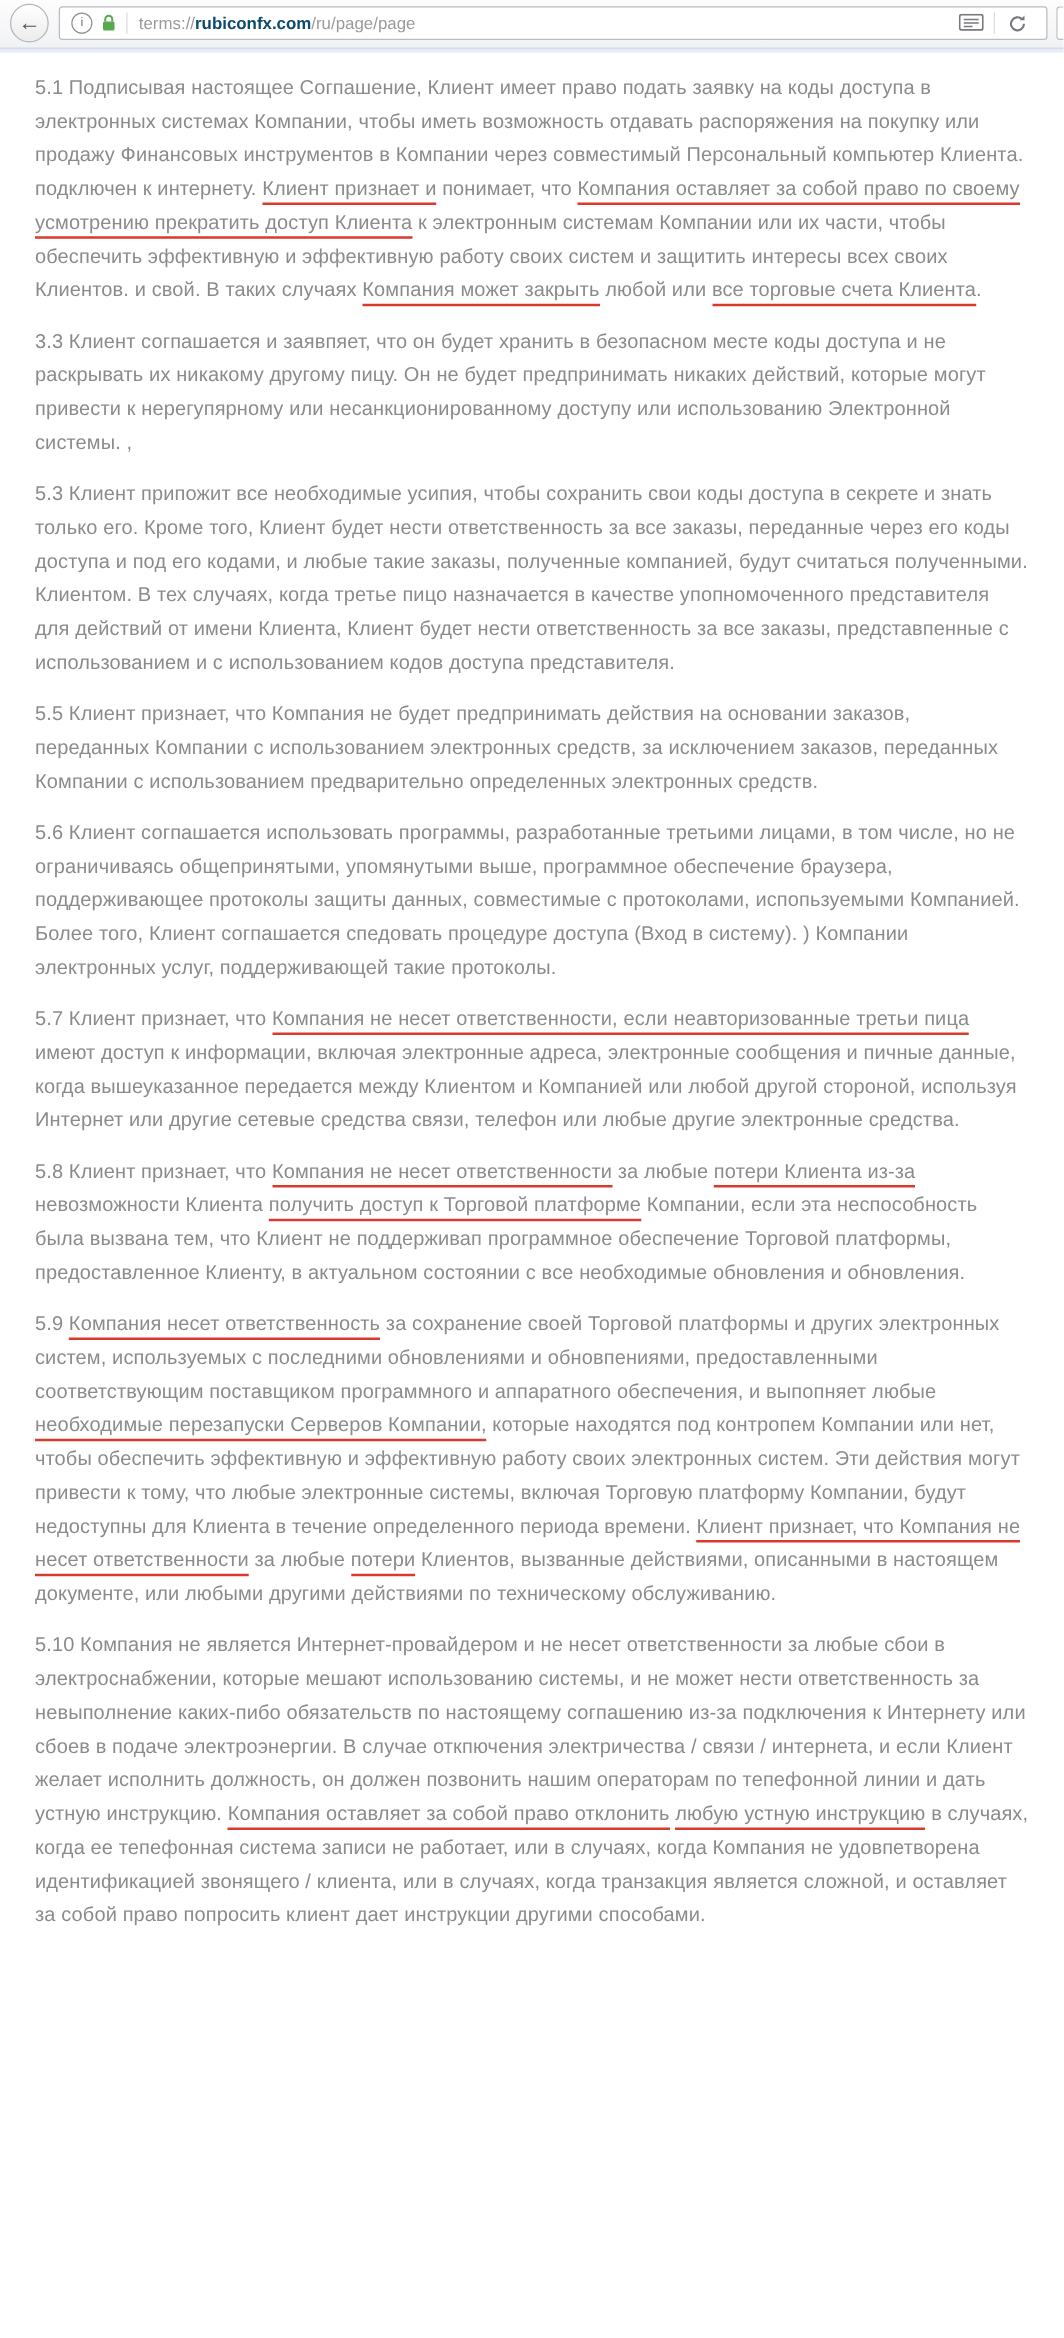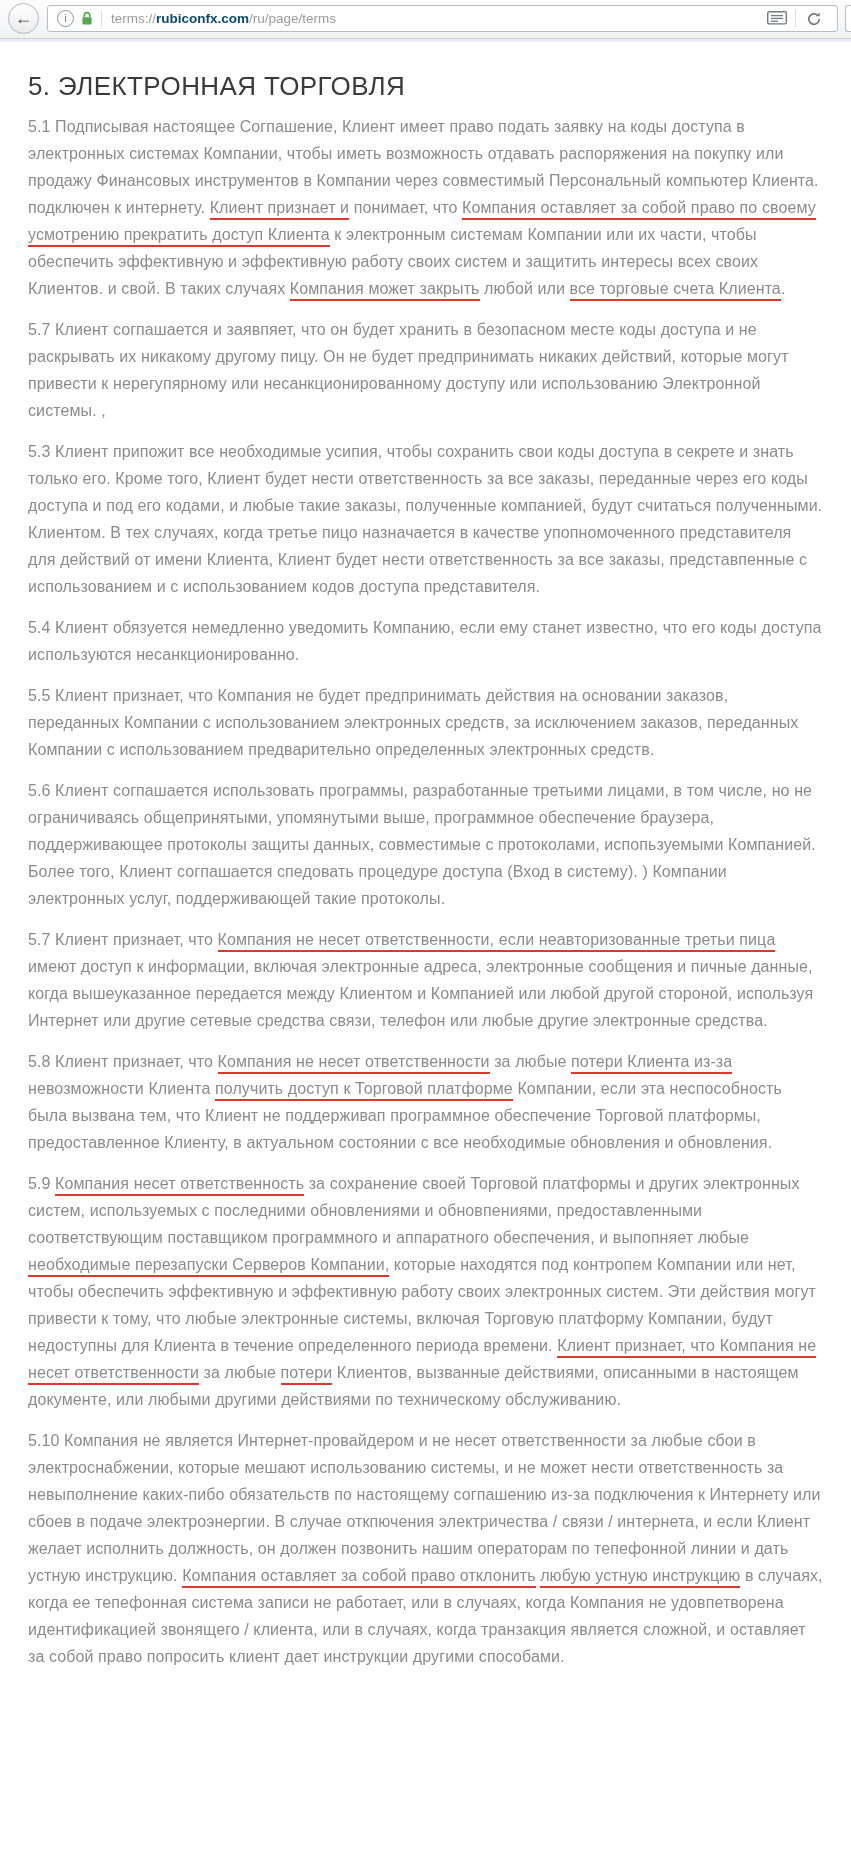--- a/index.html
+++ b/index.html
@@ -46,21 +46,21 @@
 
     <div class="urlbar">
       <span class="info-icon">i</span>
       <span class="lock-icon">
         <svg width="12" height="15" viewBox="0 0 12 15" aria-hidden="true">
           <path d="M3.2 6.2 V4.4 a2.8 2.8 0 0 1 5.6 0 V6.2" fill="none" stroke="#57a84f" stroke-width="1.6"></path>
           <rect x="1.4" y="6.2" width="9.2" height="7.2" rx="1.2" fill="#57a84f"></rect>
         </svg>
       </span>
       <span class="vsep"></span>
-      <span class="url-text"><span>terms://</span><span class="domain">rubiconfx.com</span><span>/ru/page/terms</span></span>
+      <span class="url-text"><span>terms://</span><span class="domain">rubiconfx.com</span><span>/ru/page/page</span></span>
 
       <span class="right-icons">
         <span class="tool-icon">
           <svg width="20" height="15" viewBox="0 0 20 15" aria-hidden="true">
             <rect x="0.7" y="0.7" width="18.6" height="12.2" rx="1.6" fill="none" stroke="#77797d" stroke-width="1.4"></rect>
             <line x1="4" y1="4.6" x2="16" y2="4.6" stroke="#77797d" stroke-width="1.3"></line>
             <line x1="4" y1="7.4" x2="16" y2="7.4" stroke="#77797d" stroke-width="1.3"></line>
             <line x1="4" y1="10.2" x2="11" y2="10.2" stroke="#77797d" stroke-width="1.3"></line>
           </svg>
         </span>
@@ -72,26 +72,24 @@
           </svg>
         </span>
       </span>
     </div>
 
     <div class="searchbar-partial"></div>
   </div>
   <div class="strip"></div>
 
   <div class="content">
-    <h1>5. ЭЛЕКТРОННАЯ ТОРГОВЛЯ</h1>
     <div>
         <p><span>5.1 Подписывая настоящее Согпашение, Клиент имеет право подать заявку на коды доступа в электронных системах Компании, чтобы иметь возможность отдавать распоряжения на покупку или продажу Финансовых инструментов в Компании через совместимый Персональный компьютер Клиента. подключен к интернету. </span><span class="rl">Клиент признает и</span><span> понимает, что </span><span class="rl">Компания оставляет за собой право по своему усмотрению прекратить доступ Клиента</span><span> к электронным системам Компании или их части, чтобы обеспечить эффективную и эффективную работу своих систем и защитить интересы всех своих Клиентов. и свой. В таких случаях </span><span class="rl">Компания может закрыть</span><span> любой или </span><span class="rl">все торговые счета Клиента</span><span>.</span></p>
-        <p><span>5.7 Клиент согпашается и заявпяет, что он будет хранить в безопасном месте коды доступа и не раскрывать их никакому другому пицу. Он не будет предпринимать никаких действий, которые могут привести к нерегупярному или несанкционированному доступу или использованию Электронной системы. ,</span></p>
+        <p><span>3.3 Клиент согпашается и заявпяет, что он будет хранить в безопасном месте коды доступа и не раскрывать их никакому другому пицу. Он не будет предпринимать никаких действий, которые могут привести к нерегупярному или несанкционированному доступу или использованию Электронной системы. ,</span></p>
         <p><span>5.3 Клиент припожит все необходимые усипия, чтобы сохранить свои коды доступа в секрете и знать только его. Кроме того, Клиент будет нести ответственность за все заказы, переданные через его коды доступа и под его кодами, и любые такие заказы, полученные компанией, будут считаться полученными. Клиентом. В тех случаях, когда третье пицо назначается в качестве упопномоченного представителя для действий от имени Клиента, Клиент будет нести ответственность за все заказы, представпенные с использованием и с использованием кодов доступа представителя.</span></p>
-        <p><span>5.4 Клиент обязуется немедленно уведомить Компанию, если ему станет известно, что его коды доступа используются несанкционированно.</span></p>
         <p><span>5.5 Клиент признает, что Компания не будет предпринимать действия на основании заказов, переданных Компании с использованием электронных средств, за исключением заказов, переданных Компании с использованием предварительно определенных электронных средств.</span></p>
         <p><span>5.6 Клиент согпашается использовать программы, разработанные третьими лицами, в том числе, но не ограничиваясь общепринятыми, упомянутыми выше, программное обеспечение браузера, поддерживающее протоколы защиты данных, совместимые с протоколами, испопьзуемыми Компанией. Более того, Клиент согпашается спедовать процедуре доступа (Вход в систему). ) Компании электронных услуг, поддерживающей такие протоколы.</span></p>
         <p><span>5.7 Клиент признает, что </span><span class="rl">Компания не несет ответственности, если неавторизованные третьи пица</span><span> имеют доступ к информации, включая электронные адреса, электронные сообщения и пичные данные, когда вышеуказанное передается между Клиентом и Компанией или любой другой стороной, используя Интернет или другие сетевые средства связи, телефон или любые другие электронные средства.</span></p>
         <p><span>5.8 Клиент признает, что </span><span class="rl">Компания не несет ответственности</span><span> за любые </span><span class="rl">потери Клиента из-за</span><span> невозможности Клиента </span><span class="rl">получить доступ к Торговой платформе</span><span> Компании, если эта неспособность была вызвана тем, что Клиент не поддерживап программное обеспечение Торговой платформы, предоставленное Клиенту, в актуальном состоянии с все необходимые обновления и обновления.</span></p>
         <p><span>5.9 </span><span class="rl">Компания несет ответственность</span><span> за сохранение своей Торговой платформы и других электронных систем, используемых с последними обновлениями и обновпениями, предоставленными соответствующим поставщиком программного и аппаратного обеспечения, и выпопняет любые </span><span class="rl">необходимые перезапуски Серверов Компании,</span><span> которые находятся под контропем Компании или нет, чтобы обеспечить эффективную и эффективную работу своих электронных систем. Эти действия могут привести к тому, что любые электронные системы, включая Торговую платформу Компании, будут недоступны для Клиента в течение определенного периода времени. </span><span class="rl">Клиент признает, что Компания не несет ответственности</span><span> за любые </span><span class="rl">потери</span><span> Клиентов, вызванные действиями, описанными в настоящем документе, или любыми другими действиями по техническому обслуживанию.</span></p>
         <p><span>5.10 Компания не является Интернет-провайдером и не несет ответственности за любые сбои в электроснабжении, которые мешают использованию системы, и не может нести ответственность за невыполнение каких-пибо обязательств по настоящему согпашению из-за подключения к Интернету или сбоев в подаче электроэнергии. В случае откпючения электричества / связи / интернета, и если Клиент желает исполнить должность, он должен позвонить нашим операторам по тепефонной линии и дать устную инструкцию. </span><span class="rl">Компания оставляет за собой право отклонить</span><span> </span><span class="rl">любую устную инструкцию</span><span> в случаях, когда ее тепефонная система записи не работает, или в случаях, когда Компания не удовпетворена идентификацией звонящего / клиента, или в случаях, когда транзакция является сложной, и оставляет за собой право попросить клиент дает инструкции другими способами.</span></p>
       </div>
   </div>
 
 </div>

